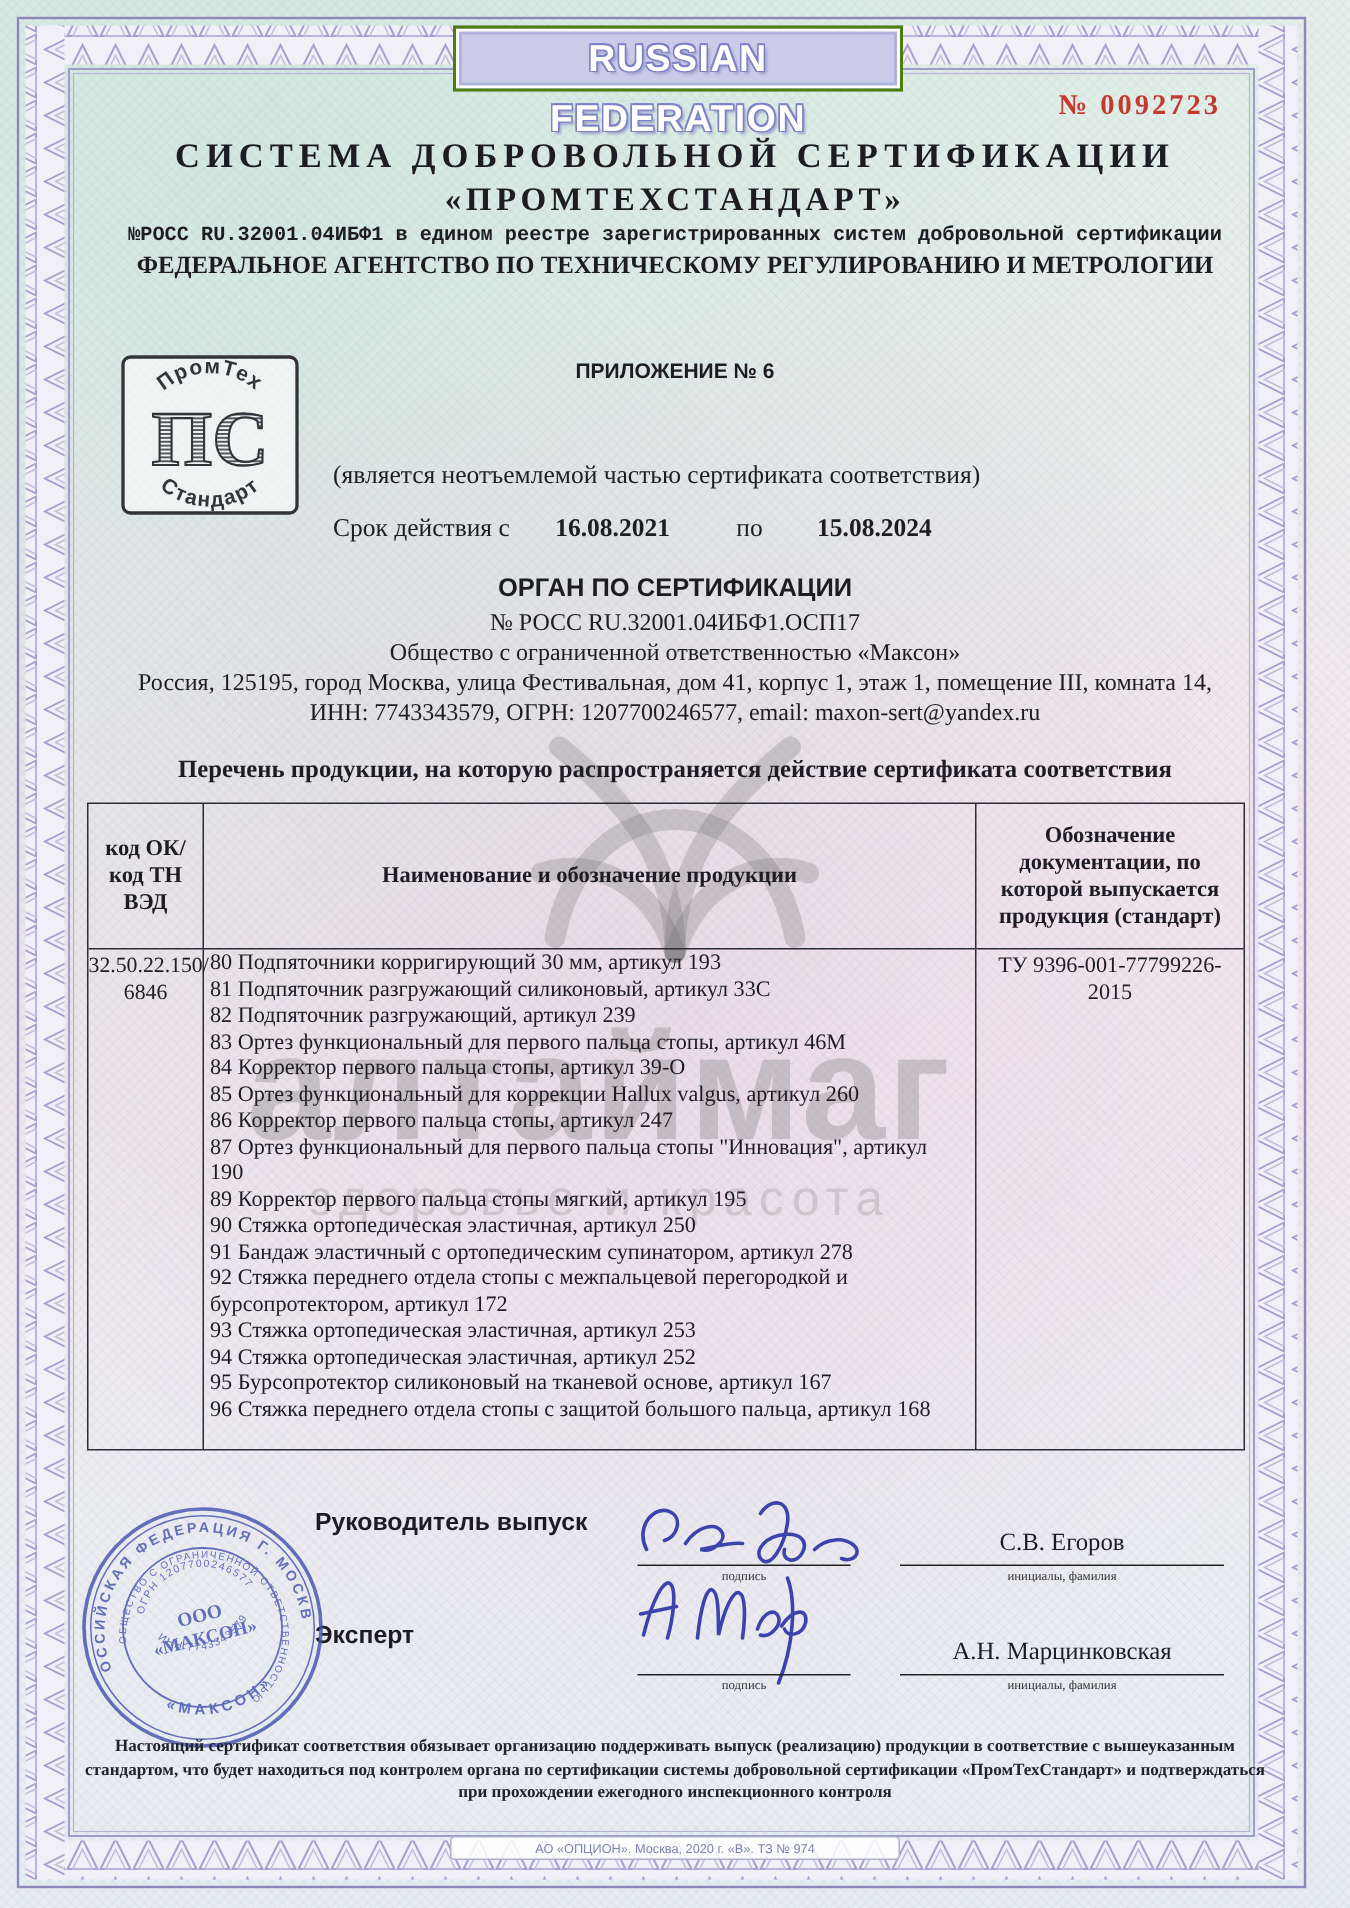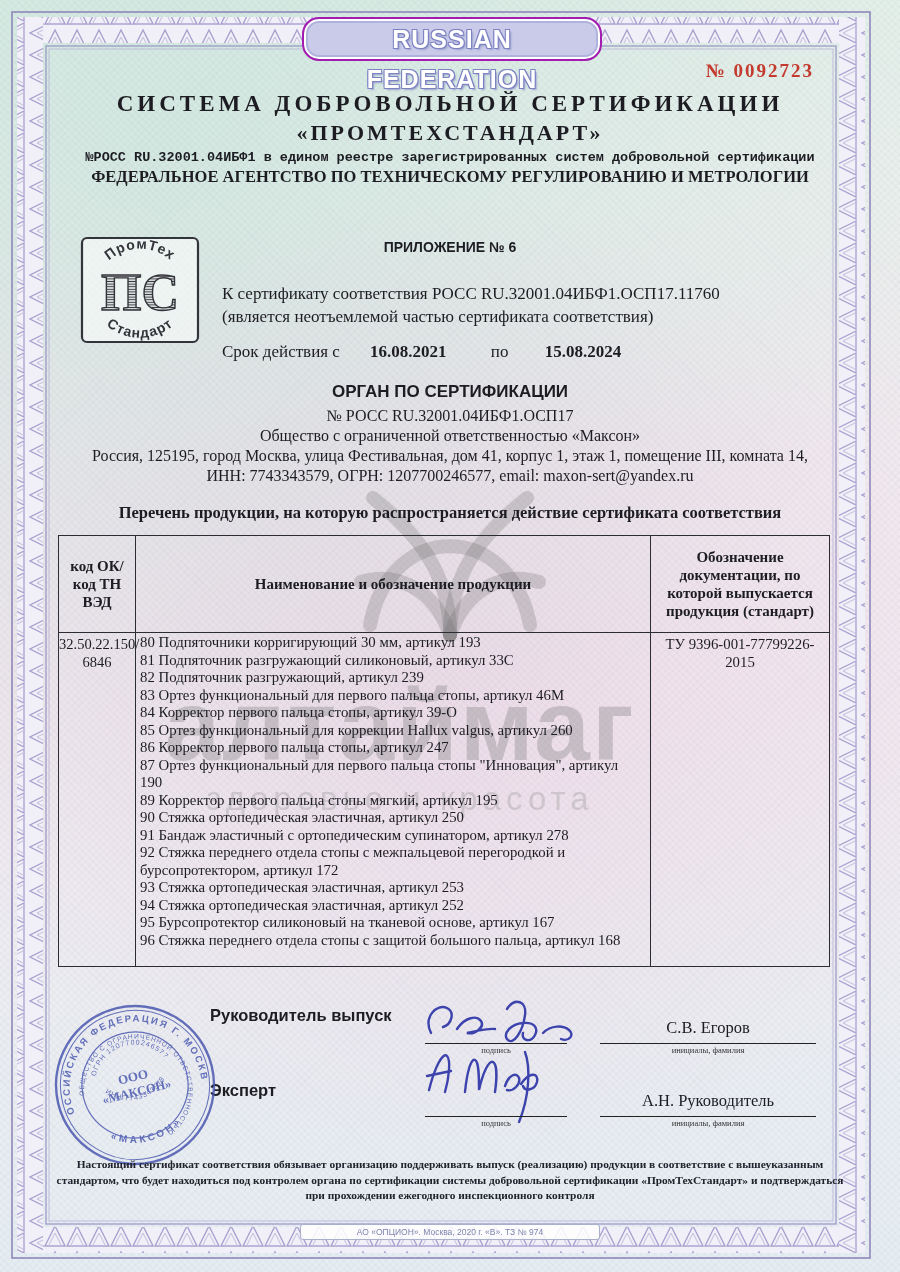--- a/index.html
+++ b/index.html
@@ -21,21 +21,21 @@
     color:rgba(125,125,125,0.34);letter-spacing:2px;z-index:1;}
   .wm-tagline{left:90px;top:780px;width:620px;text-align:center;
     font-family:"Liberation Sans",sans-serif;font-size:33px;
     color:rgba(150,150,150,0.34);letter-spacing:5px;z-index:1;}
   .wm-flower{left:335px;top:460px;z-index:1;}
   
   .frame{inset:0;z-index:2;pointer-events:none;}
   
   .content{inset:0;z-index:3;color:#1c1c22;}
   .badge{left:302px;top:17px;width:296px;height:40px;line-height:40px;text-align:center;
-    background:#c9cbe8;border:2px solid #a21caf;border-radius:17px;
+    background:#c9cbe8;border:2px solid #4d7c0f;border-radius:0;
     box-shadow:inset 0 0 0 2px #ffffff, inset 0 0 0 4px #aeb2dd;
     font-family:"Liberation Sans",sans-serif;font-weight:bold;font-size:25px;color:#fff;letter-spacing:1px;
     text-shadow:-1px -1px 0 #7d82c4,1px -1px 0 #7d82c4,-1px 1px 0 #7d82c4,1px 1px 0 #7d82c4,2px 2px 2px #9aa0c9;}
   .cert-number{right:86px;top:60px;font-weight:bold;font-size:19px;letter-spacing:2px;color:#c43a2e;}
   .h-center{left:0;width:900px;text-align:center;}
   .h-system{top:91px;font-weight:bold;font-size:23px;letter-spacing:4px;}
   .h-name{top:120px;font-weight:bold;font-size:22px;letter-spacing:3px;}
   .h-registry{top:150px;font-weight:bold;font-size:13.5px;font-family:Liberation Mono, monospace;}
   .h-agency{top:167px;font-weight:bold;font-size:16.5px;}
   .appendix-title{top:221px;font-family:"Liberation Sans",sans-serif;font-weight:bold;font-size:14px;margin-top:18px;}
@@ -140,21 +140,20 @@
     <text font-family="Liberation Sans, sans-serif" font-size="14" font-weight="bold" fill="#33333a" letter-spacing="1">
       <textPath href="#logoTop" xlink:href="#logoTop" startOffset="50%" text-anchor="middle">ПромТех</textPath>
     </text>
     <text x="60" y="74" text-anchor="middle" font-family="Liberation Serif, serif" font-weight="bold" font-size="52" fill="url(#hatch)" stroke="#33333a" stroke-width="1.4">ПС</text>
     <path id="logoBot" d="M14 74 A52 52 0 0 0 106 74" fill="none"></path>
     <text font-family="Liberation Sans, sans-serif" font-size="14" font-weight="bold" fill="#33333a" letter-spacing="1">
       <textPath href="#logoBot" xlink:href="#logoBot" startOffset="50%" text-anchor="middle">Стандарт</textPath>
     </text>
   </svg>
 
-  <div class="abs cert-ref">К сертификату соответствия РОСС RU.32001.04ИБФ1.ОСП17.11760</div>
   <div class="abs cert-note">(является неотъемлемой частью сертификата соответствия)</div>
 
   <div class="abs validity">
     <span>Срок действия с</span>
     <span class="date gap1">16.08.2021</span>
     <span class="gap2">по</span>
     <span class="date gap3">15.08.2024</span>
   </div>
 
   <div class="abs h-center org-title">ОРГАН ПО СЕРТИФИКАЦИИ</div>
@@ -219,21 +218,21 @@
       <path d="M12 34 L36 29"></path>
       <path d="M50 50 C52 30 56 16 60 18 C64 20 64 34 64 48 C68 30 74 18 78 20 C82 22 82 36 80 50"></path>
       <path d="M90 44 C94 32 102 30 104 36 C106 42 98 50 92 48"></path>
       <path d="M110 10 C116 26 114 56 104 80"></path>
       <path d="M106 42 C114 30 124 30 122 40 C120 48 110 50 108 44"></path>
     </g>
   </svg>
   <div class="abs uline l-sig2">
     <div class="cap">подпись</div>
   </div>
-  <div class="abs s-name n2">А.Н. Руководитель</div>
+  <div class="abs s-name n2">А.Н. Марцинковская</div>
   <div class="abs uline l-name2">
     <div class="cap">инициалы, фамилия</div>
   </div>
 
   <svg class="abs" style="left:45px;top:995px;" width="180" height="180" viewBox="0 0 180 180">
     <g transform="rotate(-14 90 90)" opacity="0.82">
       <circle cx="90" cy="90" r="79" fill="none" stroke="#4553ae" stroke-width="2.4"></circle>
       <circle cx="90" cy="90" r="74.5" fill="none" stroke="#4553ae" stroke-width="1"></circle>
       <path id="stOutTop" d="M 25 104 A 66 66 0 1 1 155 104" fill="none"></path>
       <text font-family="Liberation Sans, sans-serif" font-size="9.5" font-weight="bold" fill="#4553ae" letter-spacing="2">

